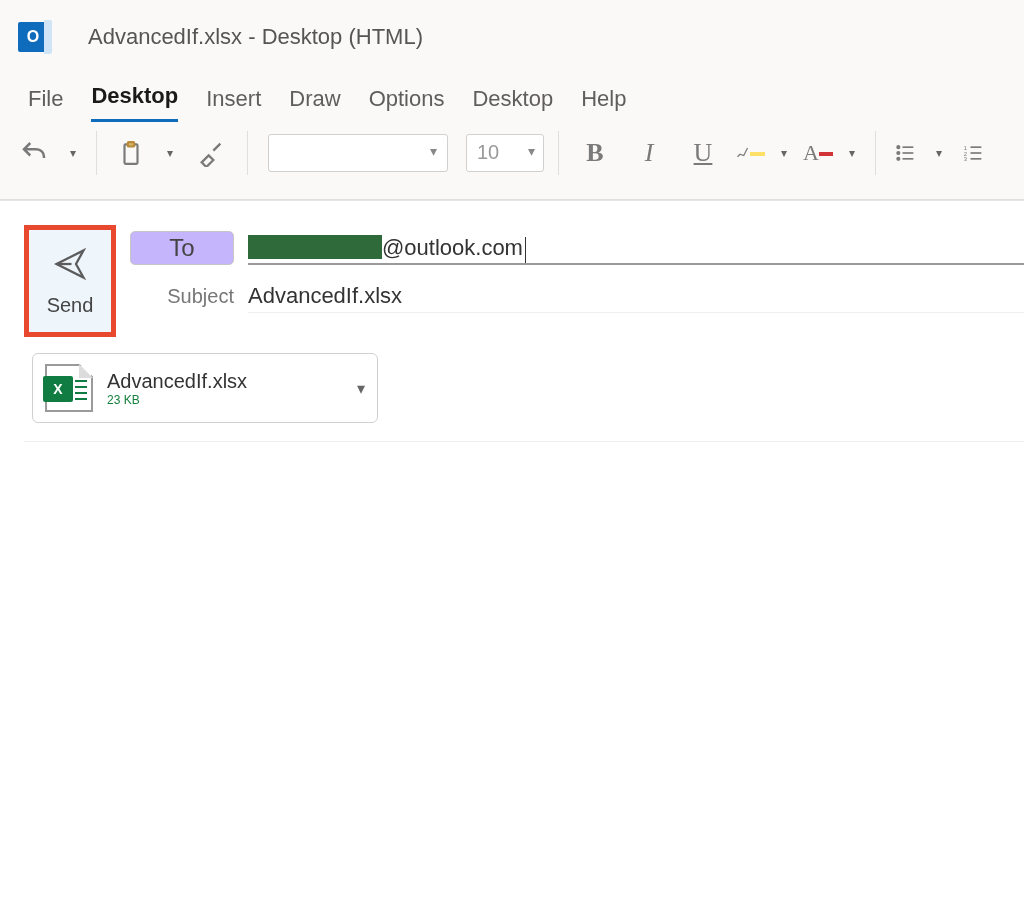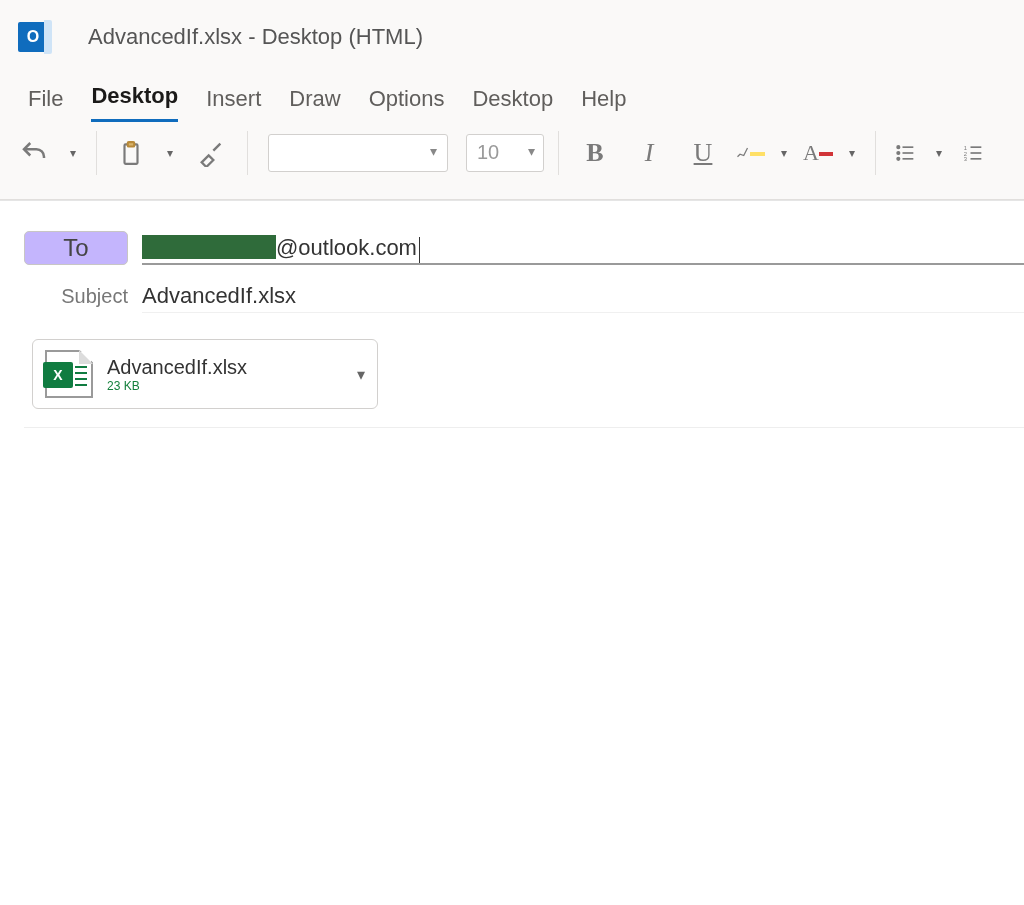--- a/index.html
+++ b/index.html
@@ -246,20 +246,27 @@
         <line x1="9" y1="19" x2="22" y2="19"></line>
       <text x="1" y="8" font-size="7" fill="currentColor" stroke="none">1</text>
       <text x="1" y="15" font-size="7" fill="currentColor" stroke="none">2</text>
       <text x="1" y="22" font-size="7" fill="currentColor" stroke="none">3</text>
     </svg>
   </div>
 </div>
 
 <div class="compose">
   <div class="compose-top">
+    <div class="send-btn">
+      <svg viewBox="0 0 24 24" fill="none" stroke="currentColor" stroke-width="1.5">
+        <path d="M3 12l18-9-5 9 5 9z"></path>
+          <path d="M3 12l10 0"></path>
+      </svg>
+      <div class="send-label">Send</div>
+    </div>
 
     <div class="fields">
       <div class="row">
         <div class="pillbtn">To</div>
         <div class="to-line">
           <span class="redacted"></span>
           <span class="to-text">@outlook.com</span>
           <span class="caret-bar"></span>
         </div>
       </div>

